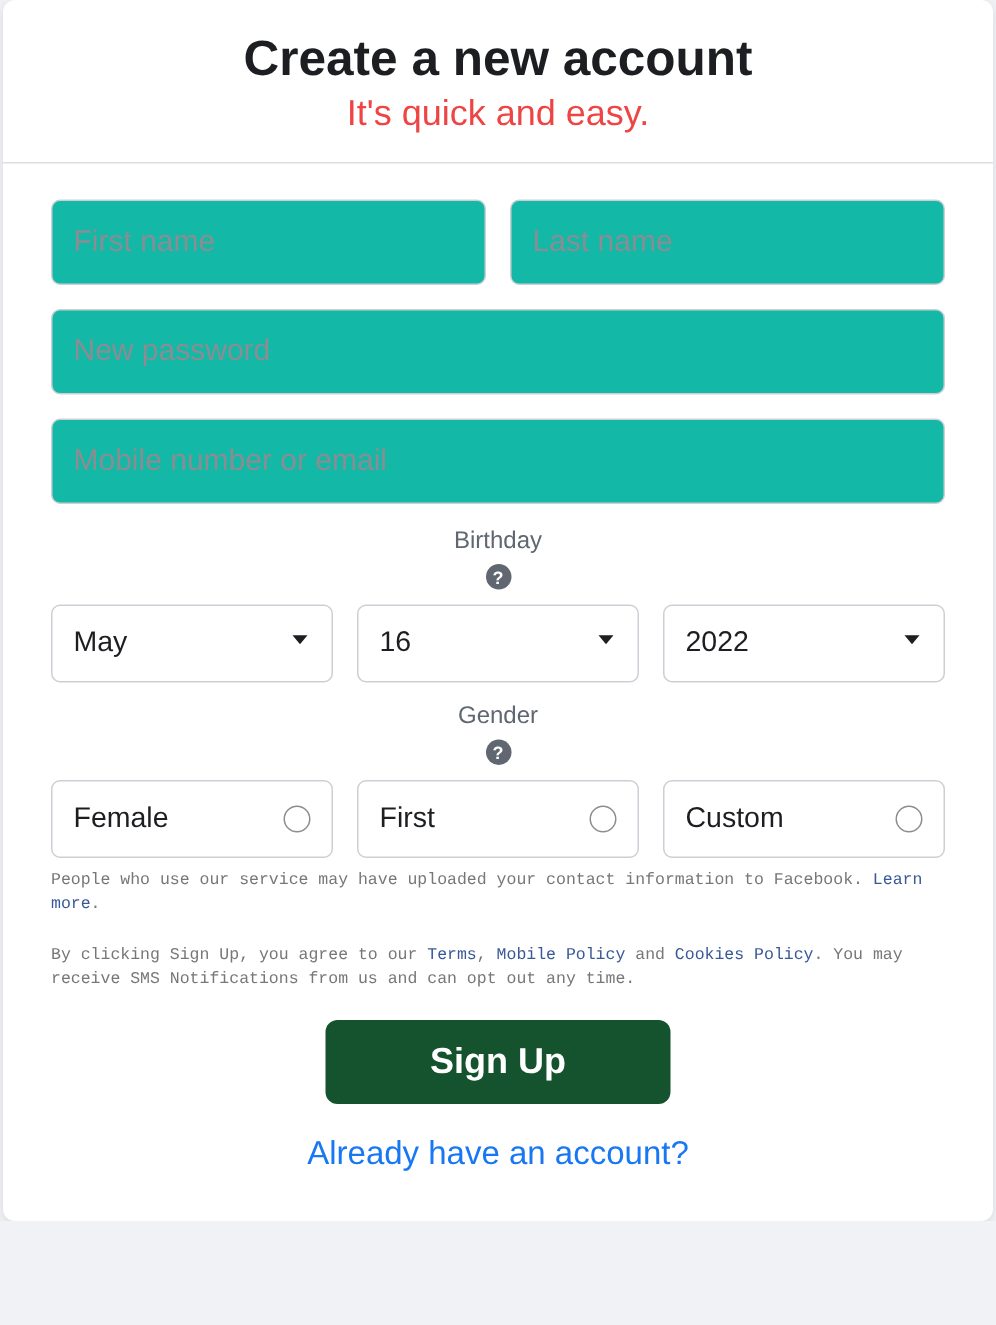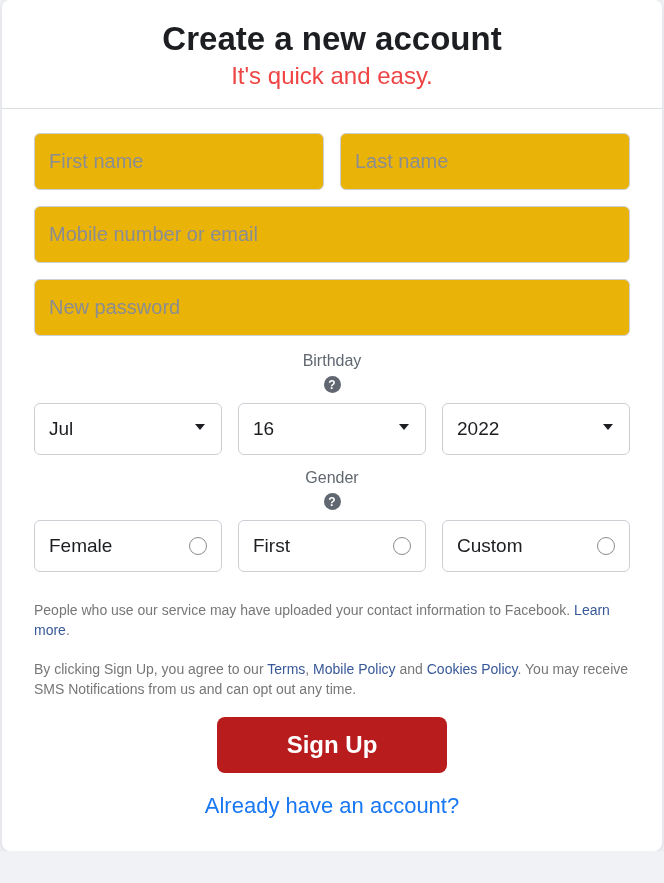--- a/index.html
+++ b/index.html
@@ -42,21 +42,21 @@
       display: flex;
       gap: 16px;
       margin-bottom: 16px;
     }
     .text-input {
       width: 100%;
       padding: 16px 14px;
       border: 1px solid #ccd0d5;
       border-radius: 6px;
       font-size: 20px;
-      background: #eab308;
+      background: #14b8a6;
       color: #1c1e21;
     }
     .text-input::placeholder {
       color: #8a8d91;
     }
     .full-row {
       margin-bottom: 16px;
     }
     .section-label {
       font-size: 16px;
@@ -105,21 +105,21 @@
     .chevron {
       position: absolute;
       right: 14px;
       top: 50%;
       transform: translateY(-50%);
       pointer-events: none;
     }
     .radio-row {
       display: flex;
       gap: 16px;
-      margin-bottom: 28px;
+      margin-bottom: 8px;
     }
     .radio-box {
       flex: 1;
       border: 1px solid #ccd0d5;
       border-radius: 6px;
       padding: 14px 14px;
       display: flex;
       align-items: center;
       justify-content: space-between;
       font-size: 19px;
@@ -128,24 +128,25 @@
     }
     .radio-circle {
       width: 18px;
       height: 18px;
       border: 1.5px solid #8a8d91;
       border-radius: 50%;
       display: inline-block;
       cursor: pointer;
     }
     .legal {
-      font-size: 14px;
+      font-size: 11px;
       color: #777;
       line-height: 1.45;
       margin-bottom: 18px;
+      font-family: Liberation Mono, monospace;
     }
     .legal a {
       color: #385898;
       text-decoration: none;
       cursor: pointer;
     }
     .signup-btn {
       display: block;
       margin: 12px auto 20px;
       background: #36a420;
@@ -153,21 +154,21 @@
       background: #3fa62e;
       color: #fff;
       font-size: 24px;
       font-weight: 700;
       border: none;
       border-radius: 8px;
       padding: 14px 70px;
       cursor: pointer;
     }
     .signup-btn {
-      background: #b91c1c;
+      background: #14532d;
     }
     .login-link {
       display: block;
       text-align: center;
       color: #1877f2;
       font-size: 22px;
       text-decoration: none;
       cursor: pointer;
       margin-bottom: 4px;
     }
@@ -182,35 +183,35 @@
   </div>
 
   <div class="form-body">
 
     <div class="name-row">
       <input type="text" class="text-input" placeholder="First name" style="">
       <input type="text" class="text-input" placeholder="Last name" style="">
     </div>
 
     <div class="full-row">
+      <input type="password" class="text-input" placeholder="New password" style="">
+    </div>
+
+    <div class="full-row">
       <input type="text" class="text-input" placeholder="Mobile number or email" style="">
-    </div>
-
-    <div class="full-row">
-      <input type="password" class="text-input" placeholder="New password" style="">
     </div>
 
     <div class="section-label">
       <span>Birthday</span>
       <span class="help-icon">?</span>
     </div>
 
     <div class="select-row">
       <div class="select-wrap">
-        <div class="select">Jul</div>
+        <div class="select">May</div>
         <span class="chevron">
           <svg width="16" height="16" viewBox="0 0 16 16">
               <path d="M3 5 L8 11 L13 5 Z" fill="#1c1e21"></path>
             </svg>
         </span>
       </div>
       <div class="select-wrap">
         <div class="select">16</div>
         <span class="chevron">
           <svg width="16" height="16" viewBox="0 0 16 16">

